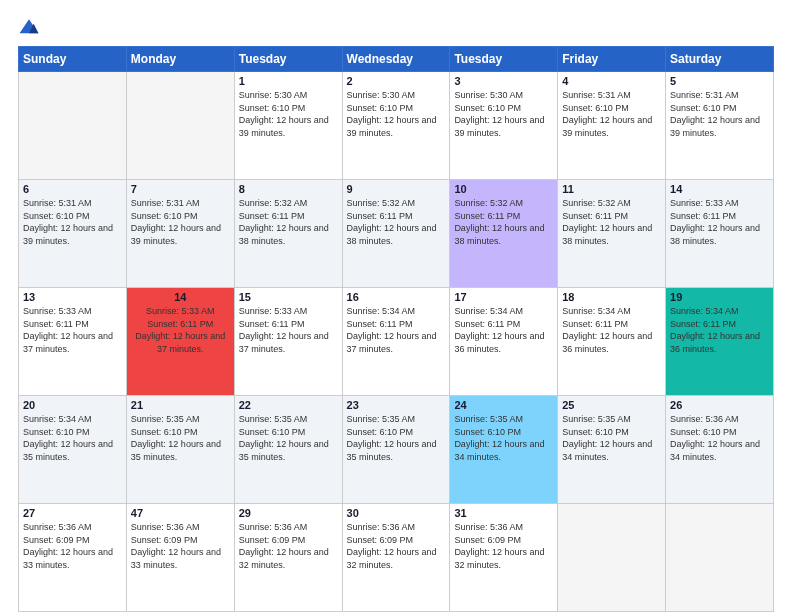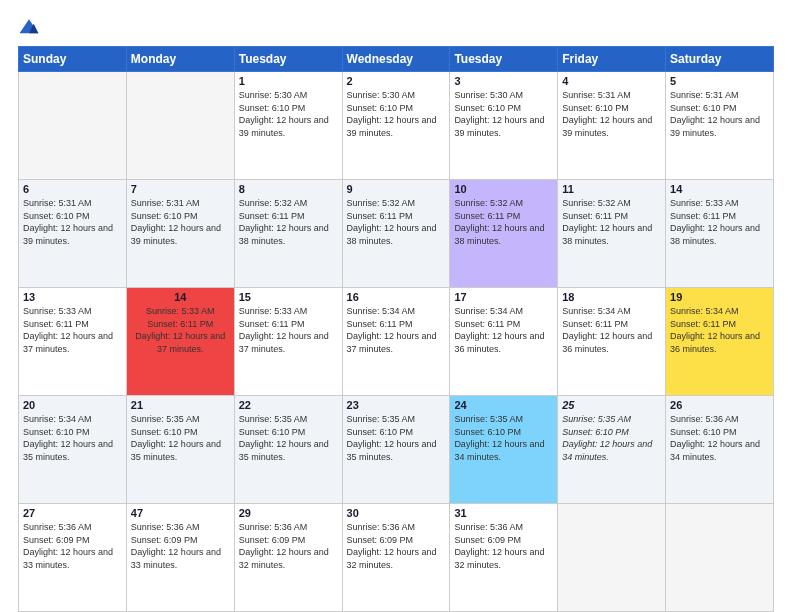--- a/index.html
+++ b/index.html
@@ -250,21 +250,21 @@
             <div class="day-info" style="white-space: pre-line;">Sunrise: 5:34 AM
 Sunset: 6:11 PM
 Daylight: 12 hours and 36 minutes.</div>
           </td>
           <td style="background: rgb(255, 255, 255);">
             <span class="day-num">18</span>
             <div class="day-info" style="white-space: pre-line;">Sunrise: 5:34 AM
 Sunset: 6:11 PM
 Daylight: 12 hours and 36 minutes.</div>
           </td>
-          <td style="background: #fde047;">
+          <td style="background: #14b8a6;">
             <span class="day-num">19</span>
             <div class="day-info" style="white-space: pre-line;">Sunrise: 5:34 AM
 Sunset: 6:11 PM
 Daylight: 12 hours and 36 minutes.</div>
           </td>
         </tr>
         <tr>
           <td style="background: rgb(240, 244, 248);">
             <span class="day-num">20</span>
             <div class="day-info" style="white-space: pre-line;">Sunrise: 5:34 AM
@@ -288,21 +288,21 @@
             <div class="day-info" style="white-space: pre-line;">Sunrise: 5:35 AM
 Sunset: 6:10 PM
 Daylight: 12 hours and 35 minutes.</div>
           </td>
           <td style="background: #7dd3fc;">
             <span class="day-num">24</span>
             <div class="day-info" style="white-space: pre-line;">Sunrise: 5:35 AM
 Sunset: 6:10 PM
 Daylight: 12 hours and 34 minutes.</div>
           </td>
-          <td style="background: rgb(240, 244, 248); font-style: italic;">
+          <td style="background: rgb(240, 244, 248);">
             <span class="day-num">25</span>
             <div class="day-info" style="white-space: pre-line;">Sunrise: 5:35 AM
 Sunset: 6:10 PM
 Daylight: 12 hours and 34 minutes.</div>
           </td>
           <td style="background: rgb(240, 244, 248);">
             <span class="day-num">26</span>
             <div class="day-info" style="white-space: pre-line;">Sunrise: 5:36 AM
 Sunset: 6:10 PM
 Daylight: 12 hours and 34 minutes.</div>

